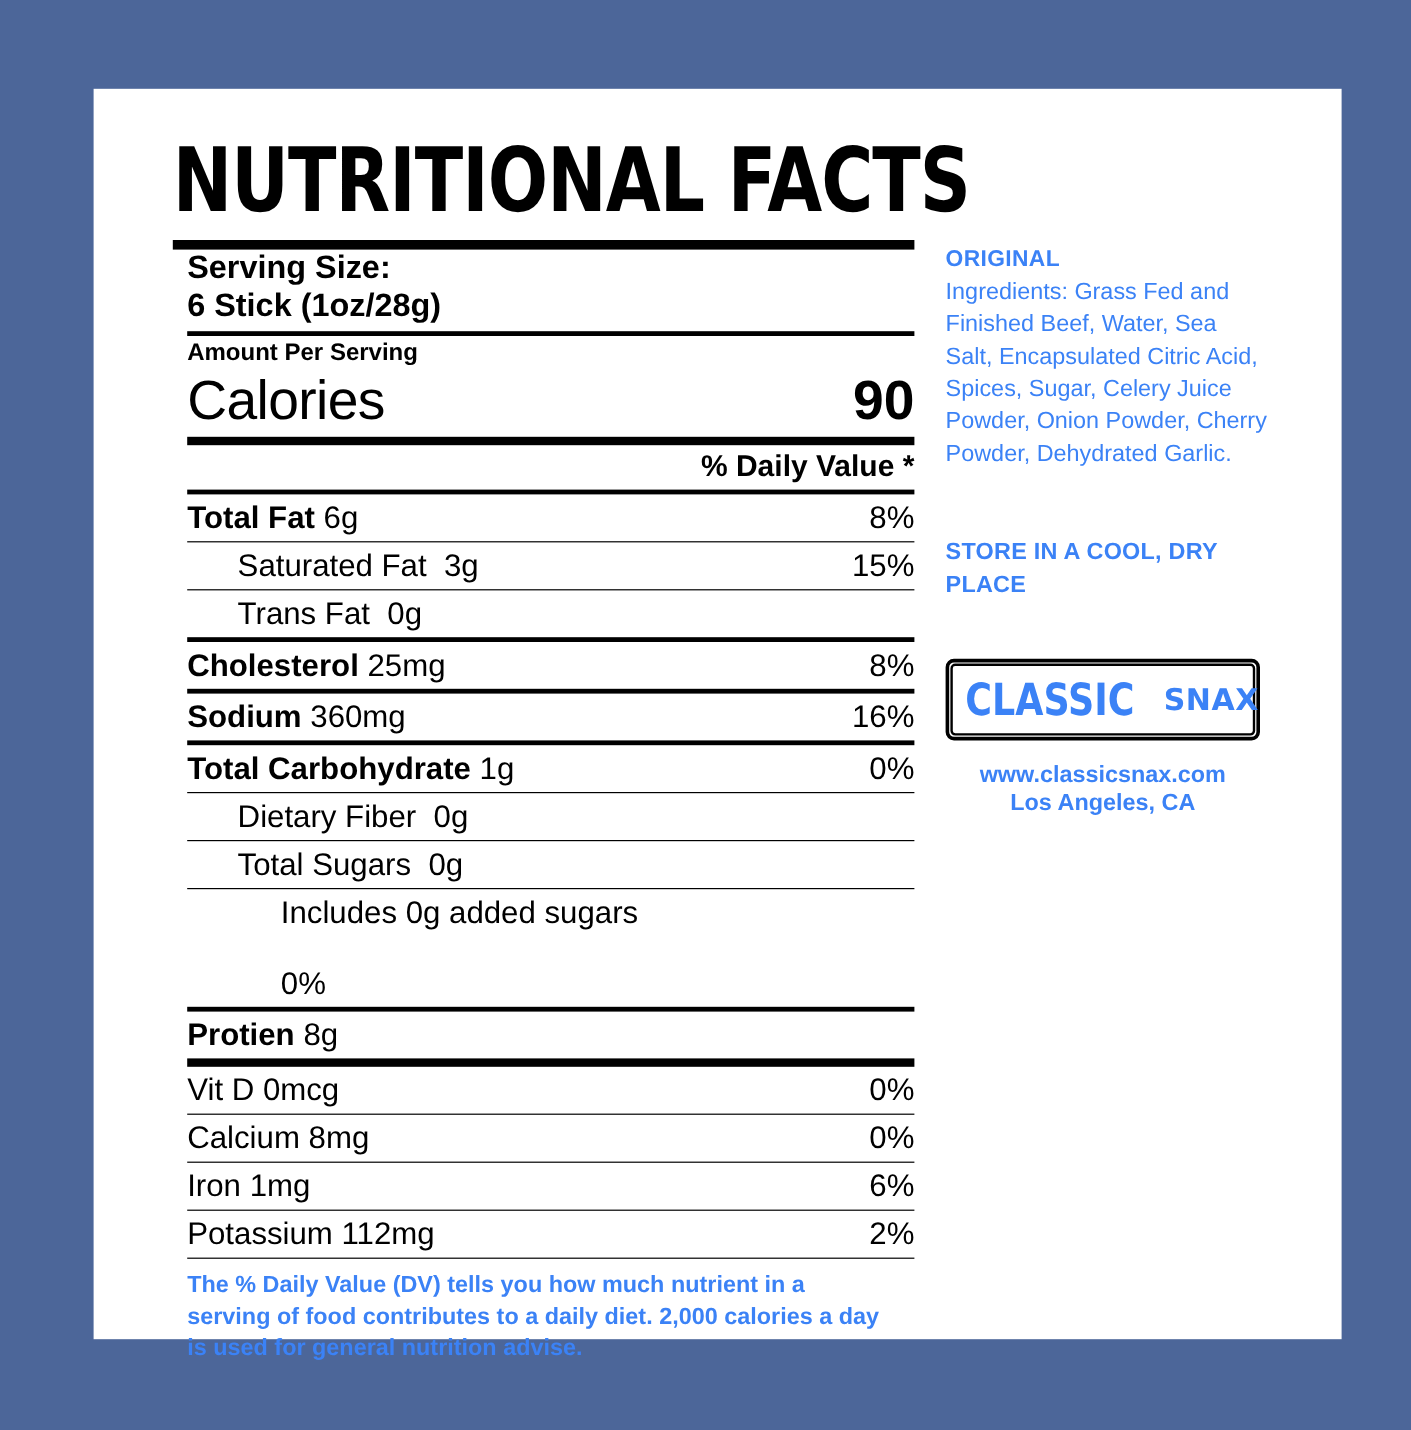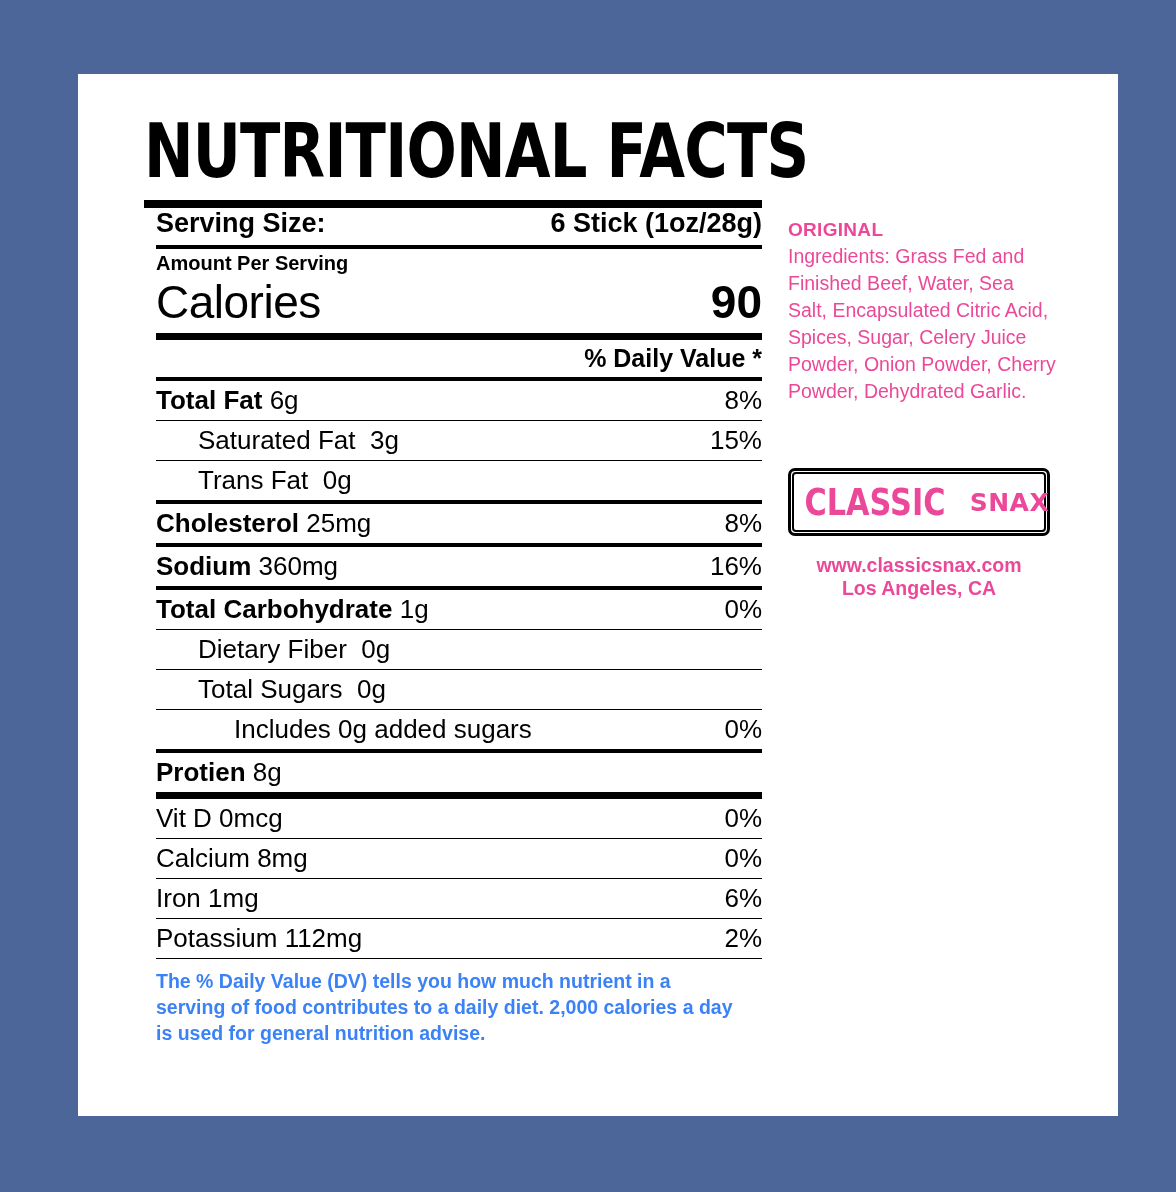--- a/index.html
+++ b/index.html
@@ -60,36 +60,37 @@
     color: #000;
     margin-left: 12px;
     width: 606px;
     box-sizing: border-box;
     gap: 28px;
   }
   .row .left { white-space: nowrap; }
   .row .right { white-space: nowrap; font-weight: normal; }
   .bold { font-weight: bold; }
   .indent1 { padding-left: 42px; }
-  .indent2 { padding-left: 78px; }
+  .indent2 { padding-left: 78px; flex-direction: column; }
 
   .thin { border-top: 1px solid #000; }
   .thick { border-top: 7px solid #000; }
   .medium { border-top: 4px solid #000; }
 
   
   #serving-row {
     display: flex;
     justify-content: space-between;
     align-items: baseline;
     font-size: 27px;
     font-weight: bold;
     margin-left: 12px;
     width: 606px;
     padding-bottom: 6px;
+    flex-direction: column;
   }
   #serving-row .right { font-weight: bold; }
   #serving-rule { height: 4px; background: #000; margin-left: 12px; width: 606px; }
 
   #amount-per-serving {
     font-size: 20px;
     font-weight: bold;
     margin-left: 12px;
     padding-top: 3px;
   }
@@ -123,43 +124,43 @@
     font-size: 19.5px;
     font-weight: bold;
     line-height: 1.32;
     color: #3b82f6;
   }
 
   
   #side-panel {
     position: absolute;
     left: 710px;
-    top: 145px;
+    top: 132px;
     width: 270px;
-    color: #ec4899;
+    color: #3b82f6;
   }
   #flavor-name {
     font-size: 19px;
     font-weight: bold;
     letter-spacing: 0.3px;
     margin-bottom: 2px;
   }
   #ingredients-text {
     font-size: 19.5px;
     line-height: 1.38;
   }
   #storage-text {
     margin-top: 56px;
     font-size: 19.5px;
     font-weight: bold;
     line-height: 1.38;
     letter-spacing: 0.2px;
   }
   #brand-badge {
-    margin-top: 64px;
+    margin-top: 48px;
     width: 262px;
     height: 68px;
     border: 3px solid #000;
     border-radius: 7px;
     box-sizing: border-box;
     display: flex;
     align-items: center;
     justify-content: center;
     gap: 10px;
   }
@@ -294,20 +295,21 @@
     </div>
 
     <div class="row thin" style="padding:0;height:0;"></div>
 
     <div id="footnote">The % Daily Value (DV) tells you how much nutrient in a serving of food contributes to a daily diet. 2,000 calories a day is used for general nutrition advise.</div>
   </div>
 
   <div id="side-panel">
     <div id="flavor-name">ORIGINAL</div>
     <div id="ingredients-text">Ingredients: Grass Fed and Finished Beef, Water, Sea Salt, Encapsulated Citric Acid, Spices, Sugar, Celery Juice Powder, Onion Powder, Cherry Powder, Dehydrated Garlic.</div>
+    <div id="storage-text">STORE IN A COOL, DRY PLACE</div>
 
     <div id="brand-badge">
       <div id="brand-badge-inner">
         <span id="brand-classic">CLASSIC</span>
         <span id="brand-snax">SNAX</span>
       </div>
     </div>
 
     <div id="brand-web">www.classicsnax.com</div>
     <div id="brand-city">Los Angeles, CA</div>

